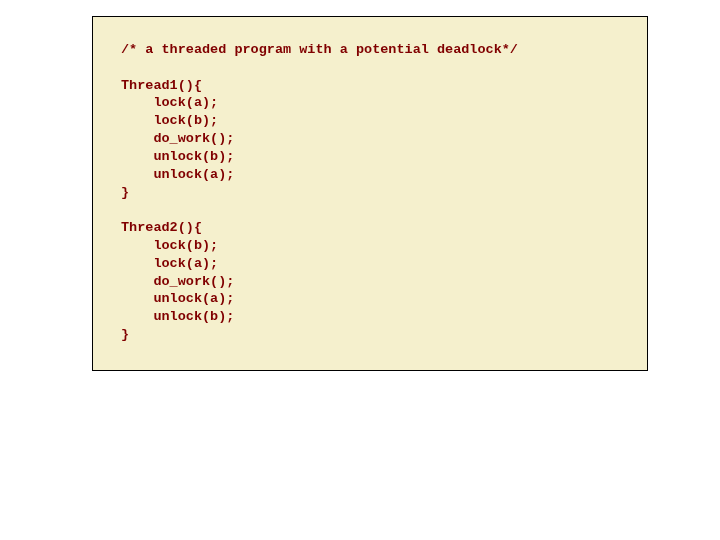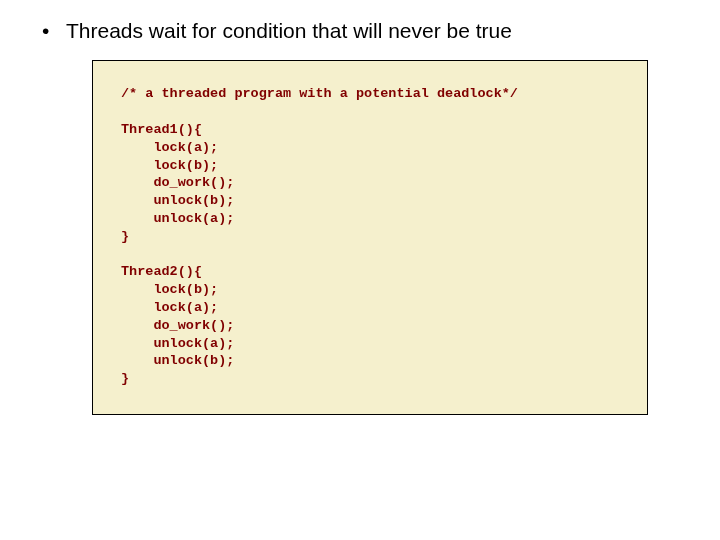--- a/index.html
+++ b/index.html
@@ -58,23 +58,20 @@
     white-space: pre;
     color: #800000;
     font-weight: bold;
     margin: 16px;
   }
 </style>
 </head>
 <body>
 
 <div class="slide">
-  <ul class="bullets">
-    <li>Threads wait for condition that will never be true</li>
-  </ul>
   <div class="codebox">
     <pre class="code">/* a threaded program with a potential deadlock*/
 
 Thread1(){
     lock(a);
     lock(b);
     do_work();
     unlock(b);
     unlock(a);
 }

